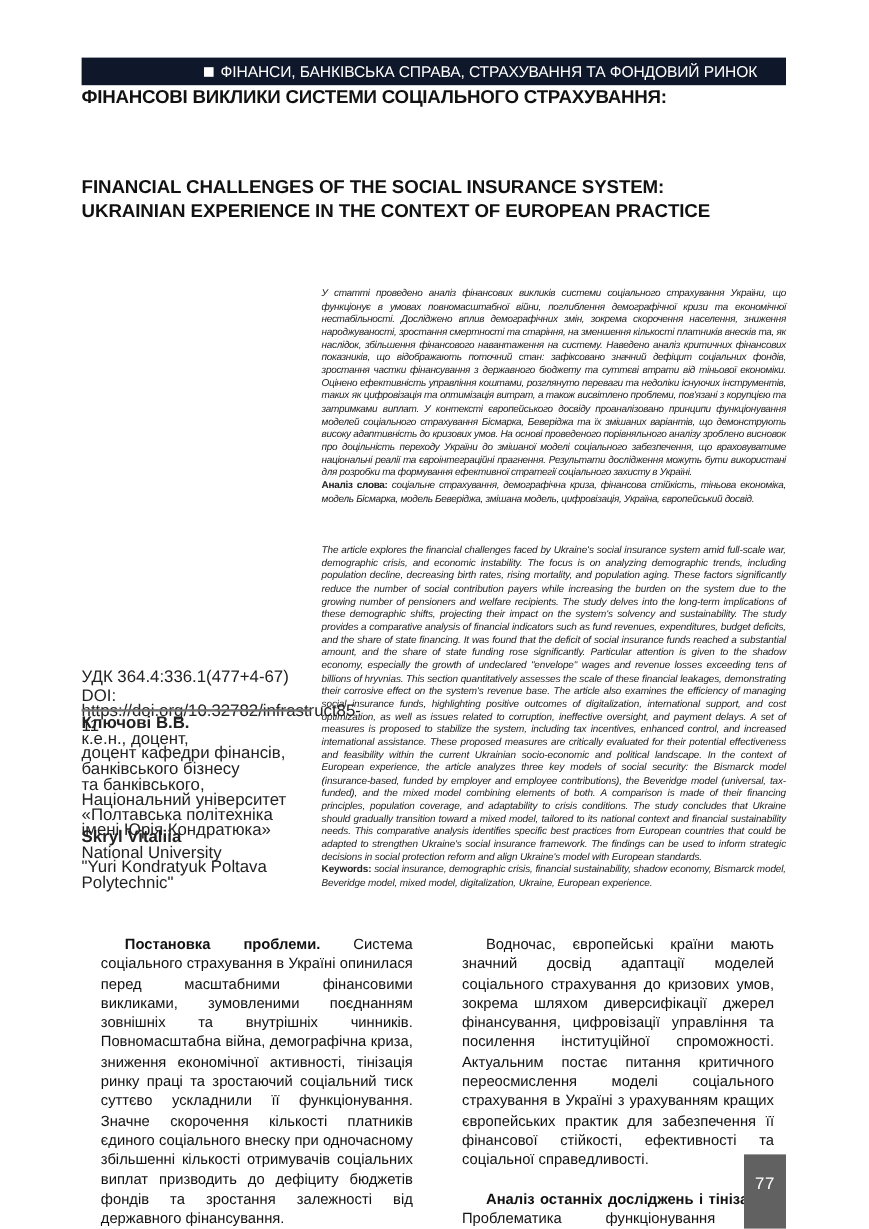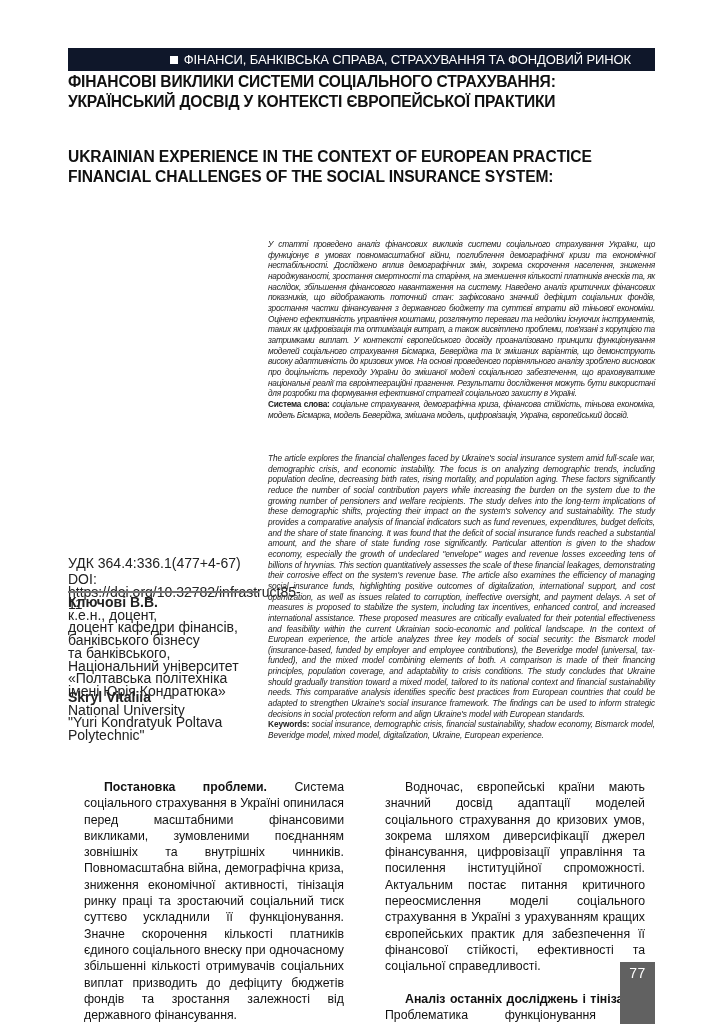--- a/index.html
+++ b/index.html
@@ -23,44 +23,43 @@
   .author-ua { top: 596px; }
   .author-en { top: 691px; }
   .meta .bold { font-weight: bold; }
 
   .body-col { position: absolute; top: 763px; width: 292px; font-size: 12.3px; line-height: 16.3px; text-align: justify; color: #111; }
   .col-left { left: 68px; }
   .col-right { left: 369px; }
   .body-col p { margin: 16px; text-indent: 20px; }
   .body-col .lead { font-weight: bold; }
 
-  .page-number { position: absolute; left: 620px; top: 962px; width: 35px; height: 62px; background: #616161; color: #fff; font-size: 14px; text-align: center; padding-top: 3px; box-sizing: border-box; letter-spacing: 0.5px; }
+  .page-number { position: absolute; left: 620px; top: 962px; width: 35px; height: 62px; background: #616161; color: #fff; font-size: 14px; text-align: center; padding-top: 16px; box-sizing: border-box; letter-spacing: 0.5px; }
 </style>
 </head>
 <body>
 
 <div class="header-band">
   <span class="square"></span>
   <span>ФІНАНСИ, БАНКІВСЬКА СПРАВА, СТРАХУВАННЯ ТА ФОНДОВИЙ РИНОК</span>
 </div>
 
 <div class="title-ua">
   <div>ФІНАНСОВІ ВИКЛИКИ СИСТЕМИ СОЦІАЛЬНОГО СТРАХУВАННЯ:</div>
-  <div>УКРАЇНСЬКИЙ ДОСВІД У КОНТЕКСТІ ЄВРОПЕЙСЬКОЇ ПРАКТИКИ</div>
 </div>
 
 <div class="title-en">
+  <div>FINANCIAL CHALLENGES OF THE SOCIAL INSURANCE SYSTEM:</div>
   <div>UKRAINIAN EXPERIENCE IN THE CONTEXT OF EUROPEAN PRACTICE</div>
-  <div>FINANCIAL CHALLENGES OF THE SOCIAL INSURANCE SYSTEM:</div>
 </div>
 
 <div class="abstract abstract-ua">
   <span>У статті проведено аналіз фінансових викликів системи соціального страхування України, що функціонує в умовах повномасштабної війни, поглиблення демографічної кризи та економічної нестабільності. Досліджено вплив демографічних змін, зокрема скорочення населення, зниження народжуваності, зростання смертності та старіння, на зменшення кількості платників внесків та, як наслідок, збільшення фінансового навантаження на систему. Наведено аналіз критичних фінансових показників, що відображають поточний стан: зафіксовано значний дефіцит соціальних фондів, зростання частки фінансування з державного бюджету та суттєві втрати від тіньової економіки. Оцінено ефективність управління коштами, розглянуто переваги та недоліки існуючих інструментів, таких як цифровізація та оптимізація витрат, а також висвітлено проблеми, пов'язані з корупцією та затримками виплат. У контексті європейського досвіду проаналізовано принципи функціонування моделей соціального страхування Бісмарка, Беверіджа та їх змішаних варіантів, що демонструють високу адаптивність до кризових умов. На основі проведеного порівняльного аналізу зроблено висновок про доцільність переходу України до змішаної моделі соціального забезпечення, що враховуватиме національні реалії та євроінтеграційні прагнення. Результати дослідження можуть бути використані для розробки та формування ефективної стратегії соціального захисту в Україні.</span>
   <br>
-  <span class="kw-label">Система слова:</span>
+  <span class="kw-label">Аналіз слова:</span>
   <span>соціальне страхування, демографічна криза, фінансова стійкість, тіньова економіка, модель Бісмарка, модель Беверіджа, змішана модель, цифровізація, Україна, європейський досвід.</span>
 </div>
 
 <div class="abstract abstract-en">
   <span>The article explores the financial challenges faced by Ukraine's social insurance system amid full-scale war, demographic crisis, and economic instability. The focus is on analyzing demographic trends, including population decline, decreasing birth rates, rising mortality, and population aging. These factors significantly reduce the number of social contribution payers while increasing the burden on the system due to the growing number of pensioners and welfare recipients. The study delves into the long-term implications of these demographic shifts, projecting their impact on the system's solvency and sustainability. The study provides a comparative analysis of financial indicators such as fund revenues, expenditures, budget deficits, and the share of state financing. It was found that the deficit of social insurance funds reached a substantial amount, and the share of state funding rose significantly. Particular attention is given to the shadow economy, especially the growth of undeclared "envelope" wages and revenue losses exceeding tens of billions of hryvnias. This section quantitatively assesses the scale of these financial leakages, demonstrating their corrosive effect on the system's revenue base. The article also examines the efficiency of managing social insurance funds, highlighting positive outcomes of digitalization, international support, and cost optimization, as well as issues related to corruption, ineffective oversight, and payment delays. A set of measures is proposed to stabilize the system, including tax incentives, enhanced control, and increased international assistance. These proposed measures are critically evaluated for their potential effectiveness and feasibility within the current Ukrainian socio-economic and political landscape. In the context of European experience, the article analyzes three key models of social security: the Bismarck model (insurance-based, funded by employer and employee contributions), the Beveridge model (universal, tax-funded), and the mixed model combining elements of both. A comparison is made of their financing principles, population coverage, and adaptability to crisis conditions. The study concludes that Ukraine should gradually transition toward a mixed model, tailored to its national context and financial sustainability needs. This comparative analysis identifies specific best practices from European countries that could be adapted to strengthen Ukraine's social insurance framework. The findings can be used to inform strategic decisions in social protection reform and align Ukraine's model with European standards.</span>
   <br>
   <span class="kw-label">Keywords:</span>
   <span>social insurance, demographic crisis, financial sustainability, shadow economy, Bismarck model, Beveridge model, mixed model, digitalization, Ukraine, European experience.</span>
 </div>
 

